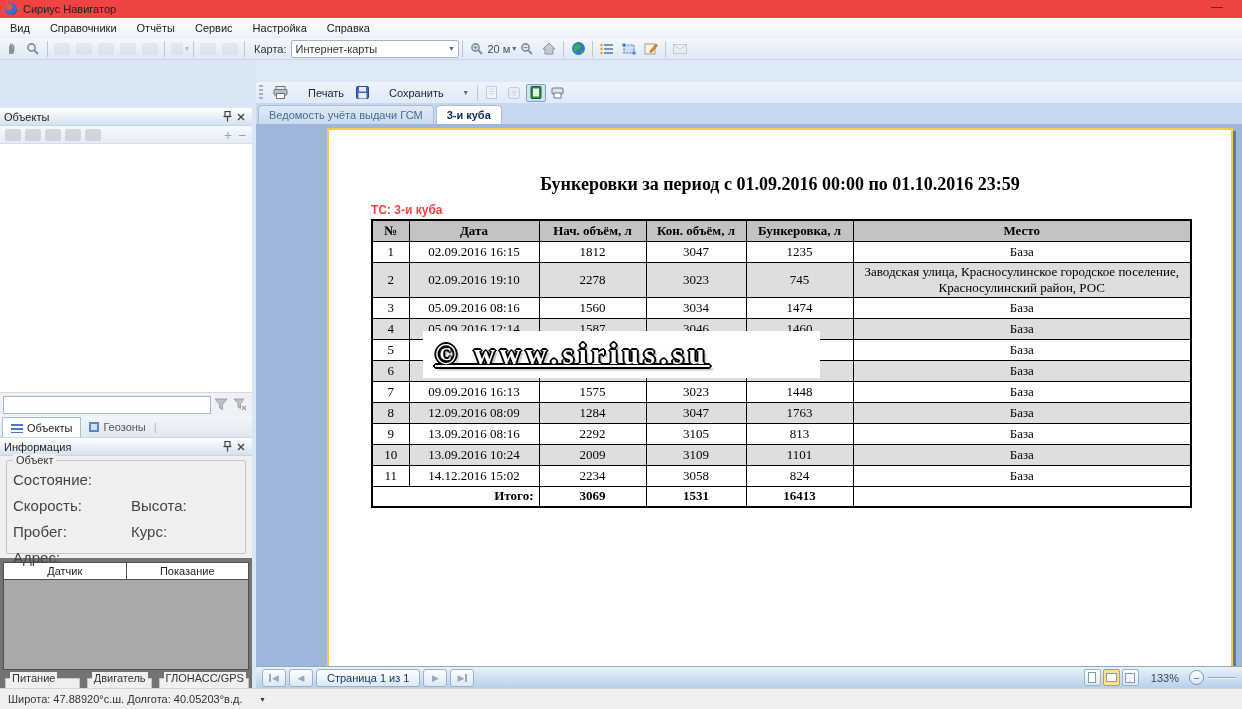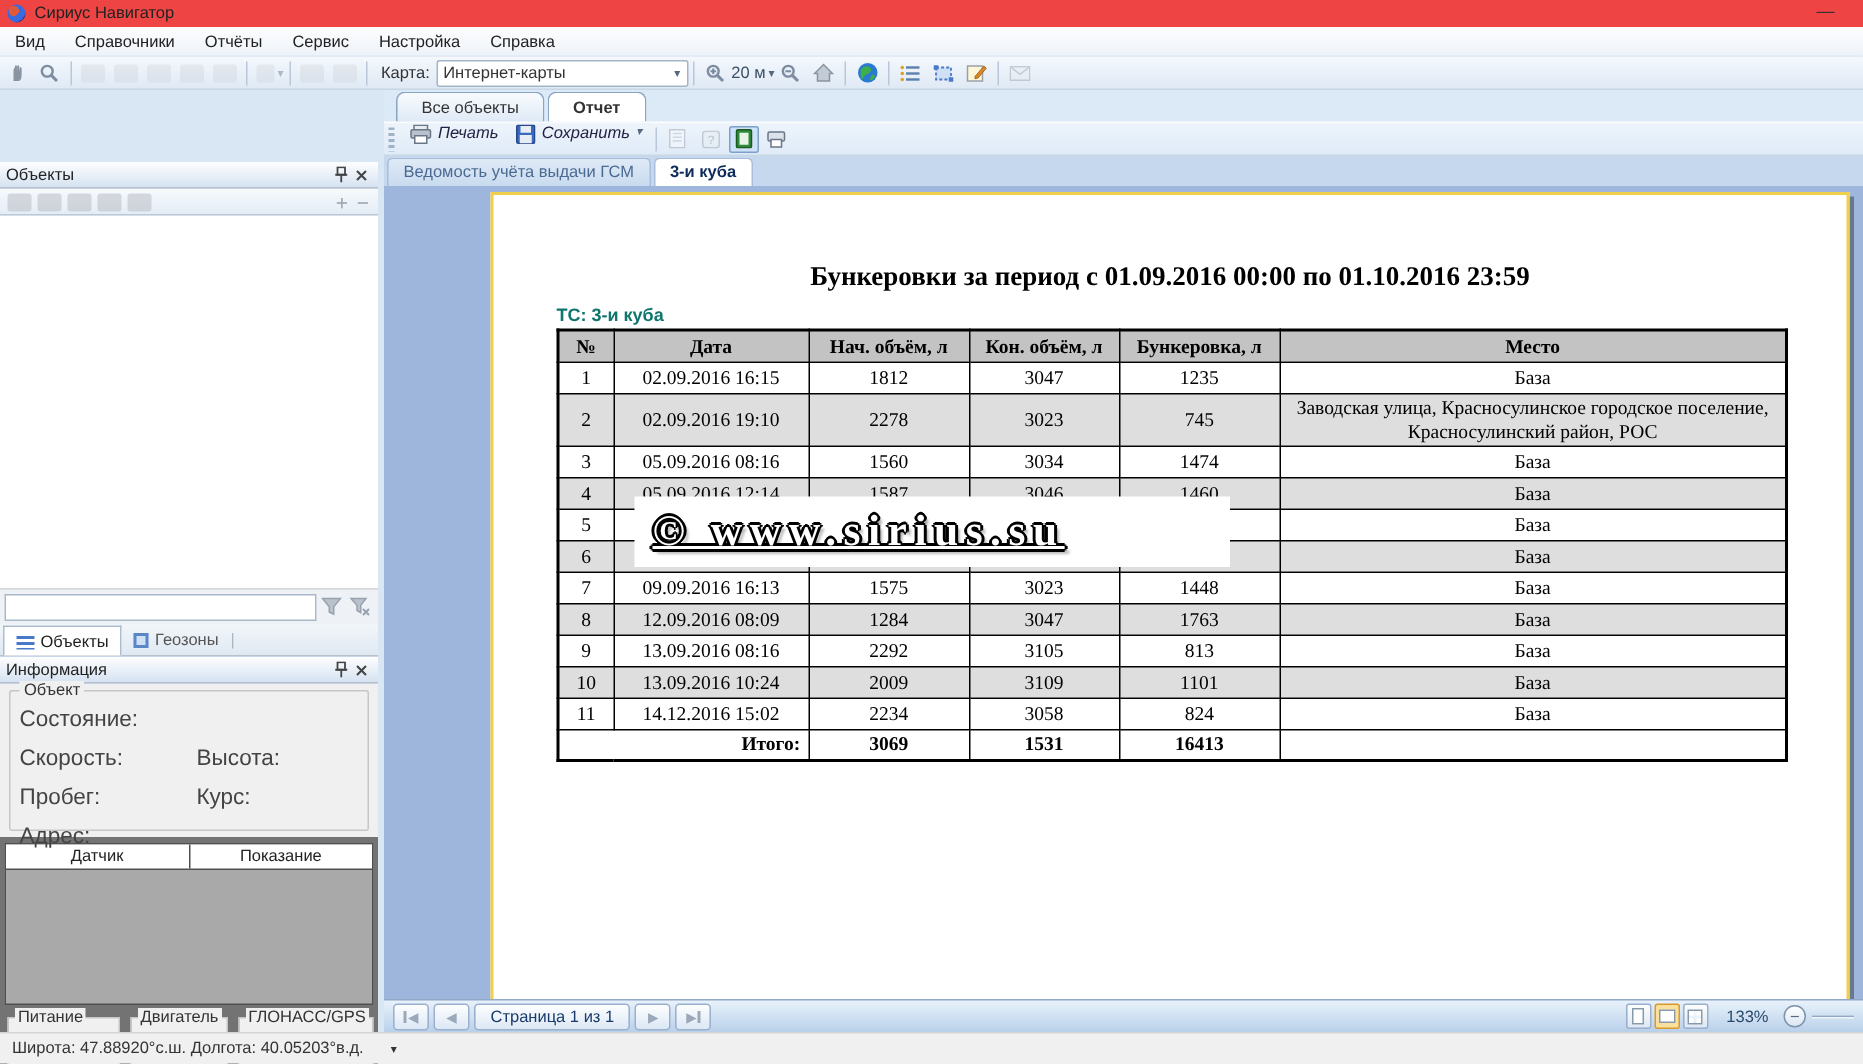--- a/index.html
+++ b/index.html
@@ -81,35 +81,35 @@
   .main { position:absolute; left:256px; top:60px; width:986px; height:628px; background:#dce9f7; }
   .doc-tabs { position:absolute; left:0; top:0; width:100%; height:22px; background:#dce9f7; display:flex; align-items:flex-end; padding-left:8px; border-bottom:1px solid #fdfdfe; }
   .doc-tab { height:20px; display:flex; align-items:center; padding:0 16px; margin-right:2px; font-size:11px; color:#333;
     border:1px solid #8aa4c4; border-bottom:none; border-radius:6px 6px 0 0;
     background:linear-gradient(#f8fbfe,#dfeaf6); }
   .doc-tab.active { background:#fff; font-weight:bold; }
   .report-toolbar { position:absolute; left:0; top:22px; width:100%; height:22px; background:linear-gradient(#eef4fb,#dfebf8);
     border-bottom:1px solid #cad7e6; display:flex; align-items:center; font-size:11px; color:#224; }
   .grip { width:4px; height:16px; margin:0 4px 0 3px;
     background:repeating-linear-gradient(#9fb2c6 0 2px, transparent 2px 4px); }
-  .rbtn { height:20px; display:flex; align-items:flex-start; gap:4px; padding:0 6px; border-radius:2px;font-style:italic; }
+  .rbtn { height:20px; display:flex; align-items:center; gap:20px; padding:0 6px; border-radius:2px; }
   .sq { width:20px; height:18px; display:flex; align-items:center; justify-content:center; margin:0 1px; border-radius:2px; }
   .sq.disabled { opacity:.4; }
   .sq.pressed { border:1px solid #7da0c8; background:#cfe3f8; }
   .report-tabs { position:absolute; left:0; top:44px; width:100%; height:20px; background:#c6d8ee; display:flex; align-items:flex-end; }
   .rtab { height:19px; display:flex; align-items:center; padding:0 10px; font-size:11px; color:#4a6a92;
     background:linear-gradient(#dfeaf6,#c9dbf0); border:1px solid #a8bedb; border-bottom:none; border-radius:4px 4px 0 0; margin-left:2px; }
   .rtab.active { background:#fff; color:#0c2a5a; font-weight:bold; }
 
   
   .viewport { position:absolute; left:0; top:64px; width:100%; height:542px; background:#9fb6dc; overflow:hidden; }
   .page { position:absolute; left:71px; top:4px; width:906px; height:560px; background:#fff;
     border:2px solid #f0cf4a; box-shadow:3px 3px 0 rgba(60,70,85,.55); }
   .rpt-title { margin-top:44px; text-align:center; font-family:"Liberation Serif", serif; font-weight:bold; font-size:18px; color:#000; }
-  .rpt-vehicle { margin:8px 0 2px 42px; font-size:12px; font-weight:bold; color:#0f766e; }
+  .rpt-vehicle { margin:8px 0 2px 42px; font-size:12px; font-weight:bold; color:#ef4444; }
   .rpt-table { margin-left:42px; margin-top:2px; border-collapse:collapse; table-layout:fixed; width:819px;
     font-family:"Liberation Serif", serif; font-size:13px; color:#000; border:2px solid #000; }
   .rpt-table th, .rpt-table td { border:1px solid #000; text-align:center; padding:1px 3px; }
   .rpt-table thead th { background:#c3c3c3; font-weight:bold; height:21px; }
   .rpt-table tbody tr { height:21px; }
   .rpt-table tbody tr.shaded { background:#dedede; }
   .rpt-table td.place { padding:1px 8px; }
   .rpt-table tfoot td { font-weight:bold; height:21px; }
   .rpt-table tfoot td.tot-label { text-align:right; padding-right:5px; }
   .watermark { position:absolute; left:167px; top:207px; width:397px; height:47px; background:#fff;
@@ -377,24 +377,20 @@
       <div class="sbox sbox2">
         <span class="legend">Двигатель</span>
       </div>
       <div class="sbox sbox3">
         <span class="legend">ГЛОНАСС/GPS</span>
       </div>
     </div>
   </div>
 
   <div class="main">
-    <div class="doc-tabs">
-      <span class="doc-tab">Все объекты</span>
-      <span class="doc-tab active">Отчет</span>
-    </div>
 
     <div class="report-toolbar">
       <span class="grip"></span>
       <span class="rbtn">
         <svg width="15" height="13" viewBox="0 0 15 13">
             <rect x="3" y="0.5" width="9" height="3" fill="#e8ecf0" stroke="#6a7686"></rect>
             <rect x="1" y="3.5" width="13" height="5.5" rx="1" fill="#b9c2cc" stroke="#6a7686"></rect>
             <rect x="3.5" y="7.5" width="8" height="5" fill="#fff" stroke="#6a7686"></rect>
           </svg>
         <span>Печать</span>

